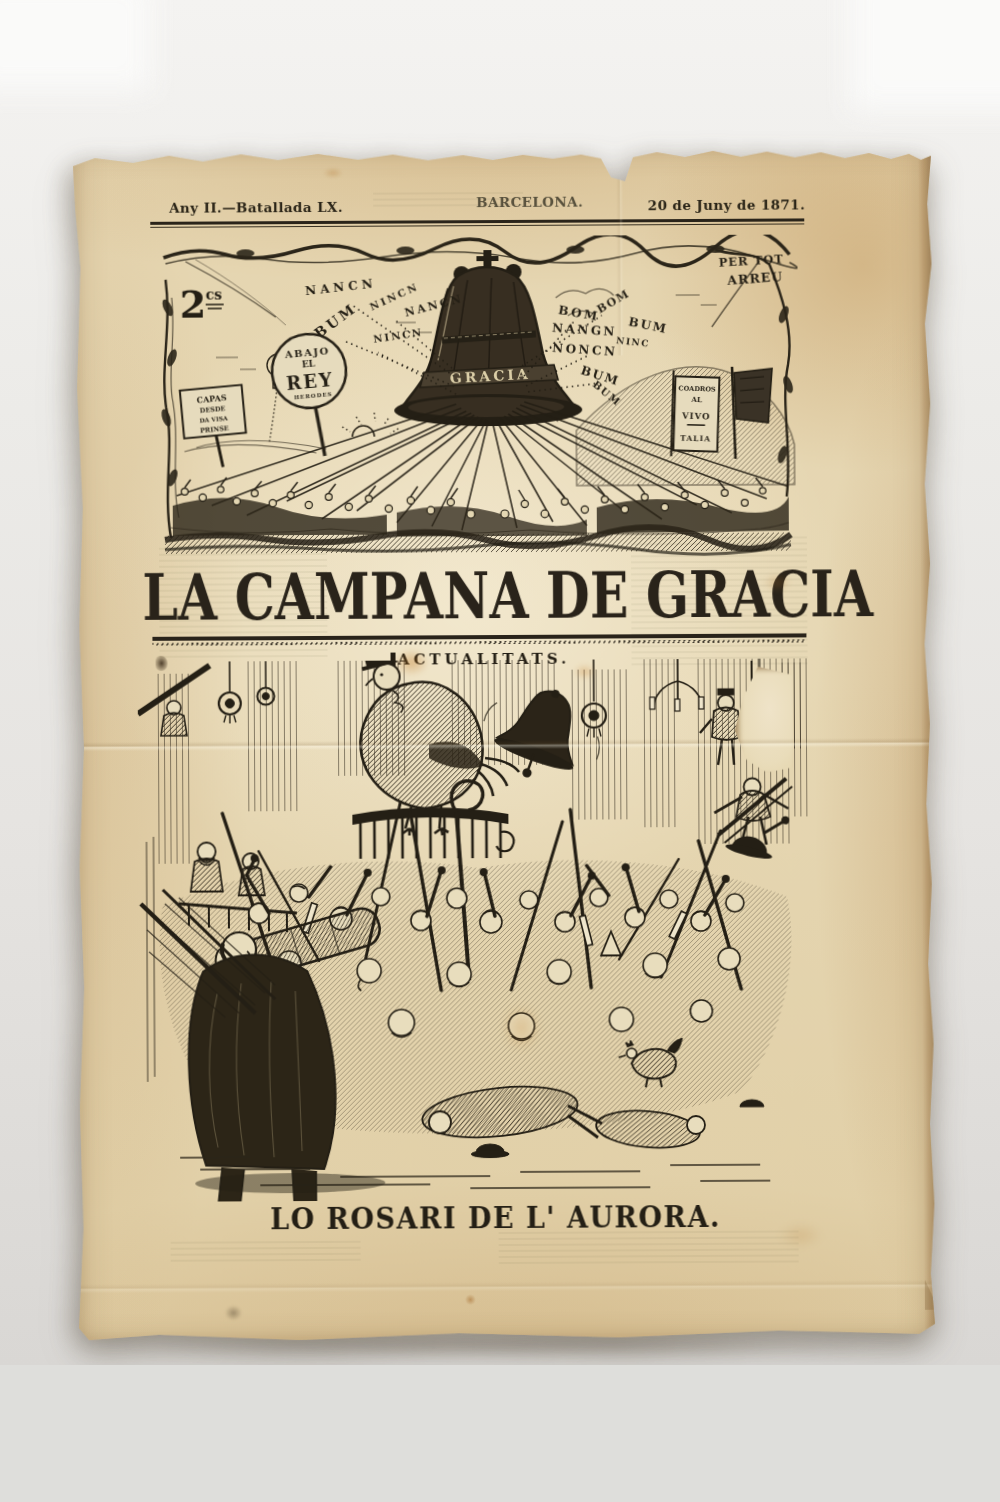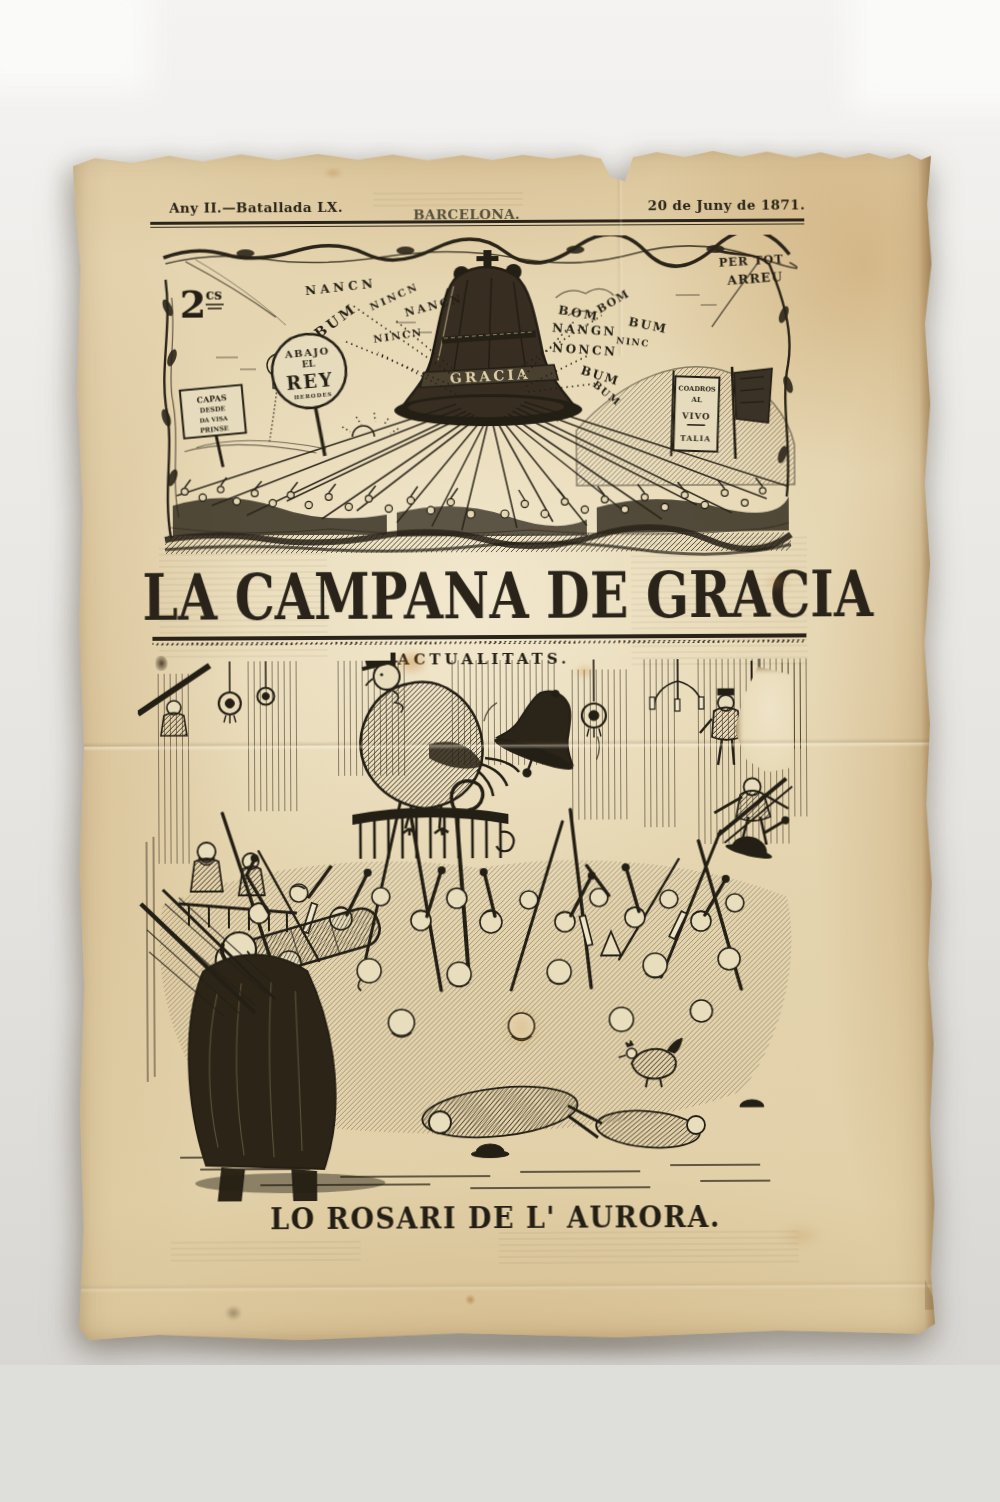--- a/index.html
+++ b/index.html
@@ -73,21 +73,21 @@
   <div class="paper-wrap">
   <div class="paper">
 
     <div class="bleed" style="left:300px;top:46px;width:150px;height:16px;"></div>
     <div class="bleed" style="left:84px;top:400px;width:168px;height:112px;"></div>
     <div class="bleed" style="left:556px;top:392px;width:176px;height:130px;"></div>
     <div class="bleed" style="left:420px;top:1086px;width:300px;height:34px;"></div>
     <div class="bleed" style="left:92px;top:1094px;width:190px;height:22px;"></div>
 
     <div class="hdr" style="left:96px;top:52px;">Any II.—Batallada LX.</div>
-    <div class="hdr" style="left:340px;top:60px;width:170px;text-align:left;color:#57503c;">BARCELONA.</div>
+    <div class="hdr" style="left:340px;top:48px;width:170px;text-align:right;color:#57503c;">BARCELONA.</div>
     <div class="hdr" style="left:560px;top:52px;width:172px;text-align:right;">20 de Juny de 1871.</div>
     <div class="hdr-rule"></div>
 
     <div class="engraving" style="left:82px;top:90px;width:642px;height:324px;">
       <svg width="642" height="324" viewBox="0 0 642 324" xmlns="http://www.w3.org/2000/svg">
         <defs>
           <pattern id="dh1" width="5" height="5" patternUnits="userSpaceOnUse">
             <path d="M0,5 L5,0" stroke="#2b2519" stroke-width=".9"></path>
           </pattern>
           <pattern id="vh1" width="5" height="9" patternUnits="userSpaceOnUse">

